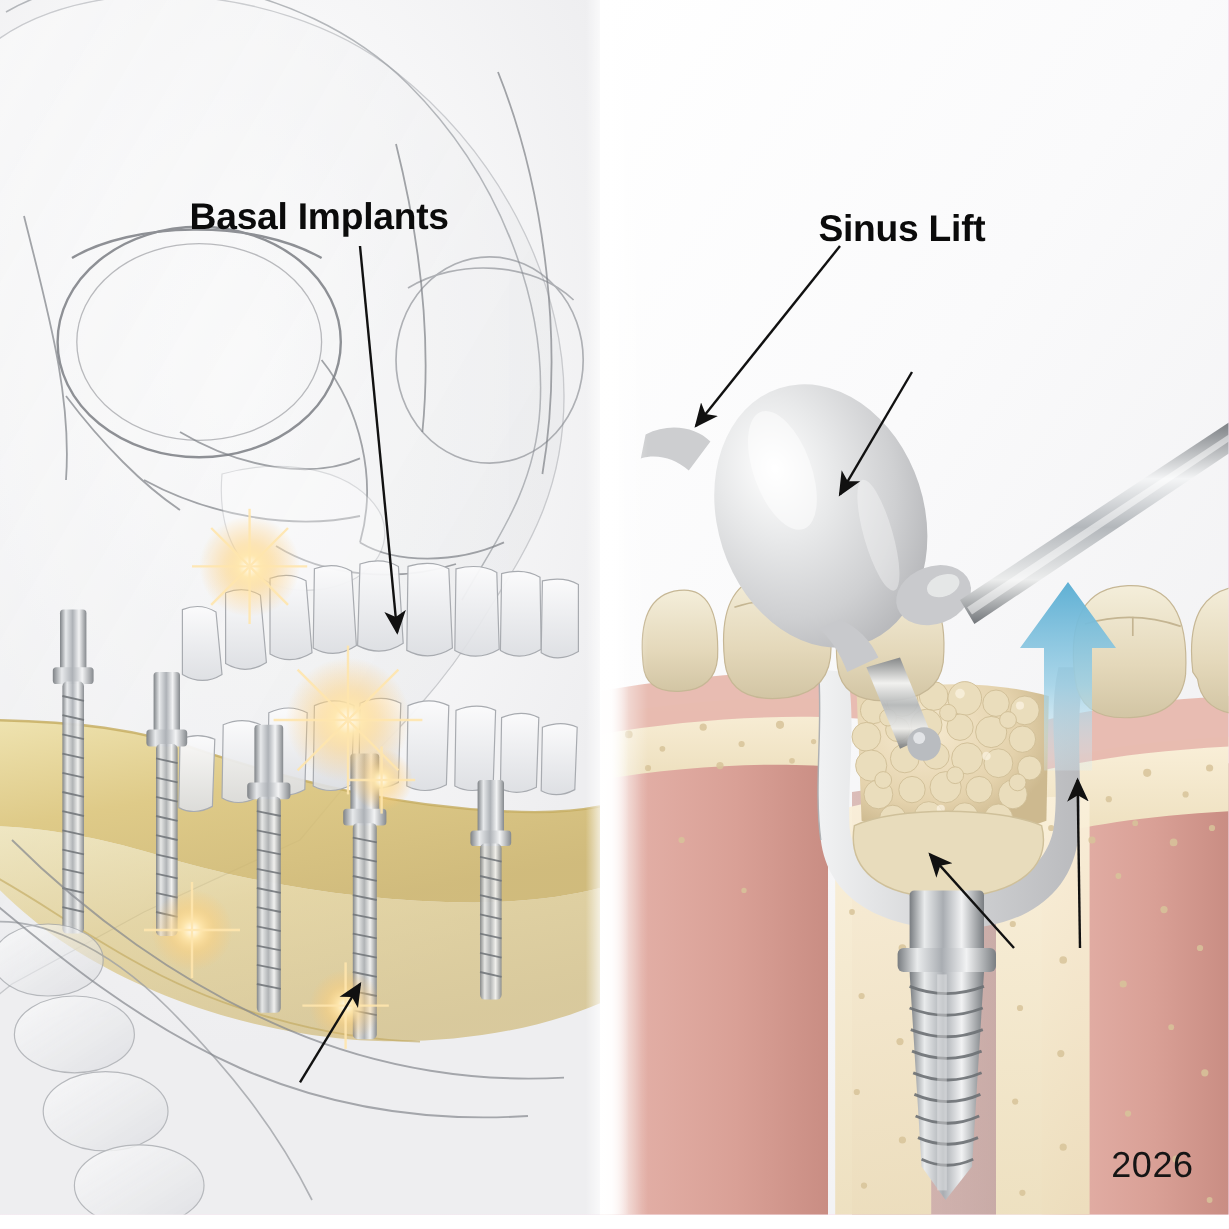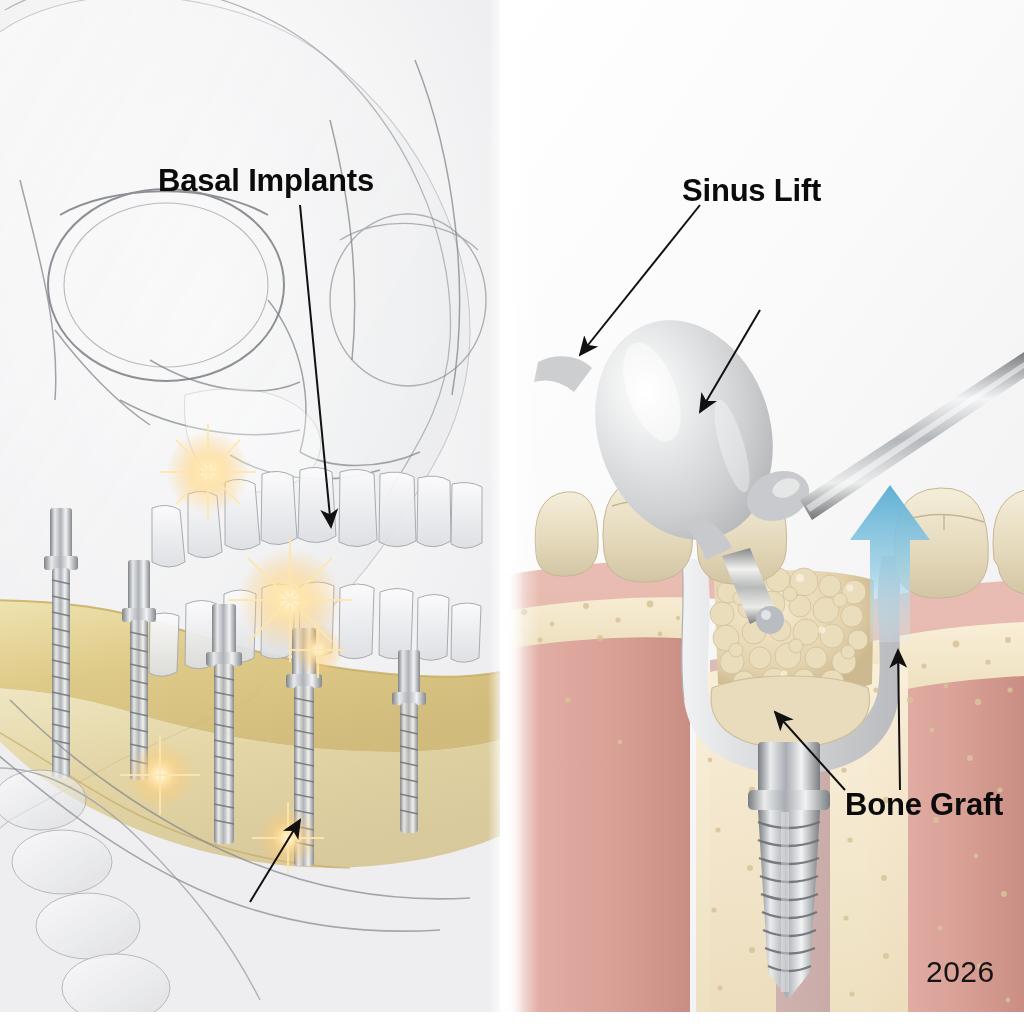--- a/index.html
+++ b/index.html
@@ -568,17 +568,16 @@
   </div>
 
   <div class="seam"></div>
 
   <div class="label label-lg" style="left:158px; top:163px;">Basal Implants</div>
 
 
   <div class="label label-lg" style="left:682px; top:173px;">Sinus Lift</div>
 
 
-  <div class="label label-lg" style="left:845px; top:787px;">Bone Graft</div>
 
   <div class="year" style="left:926px; top:955px;">2026</div>
 
 </div>
 
 </body></html>

